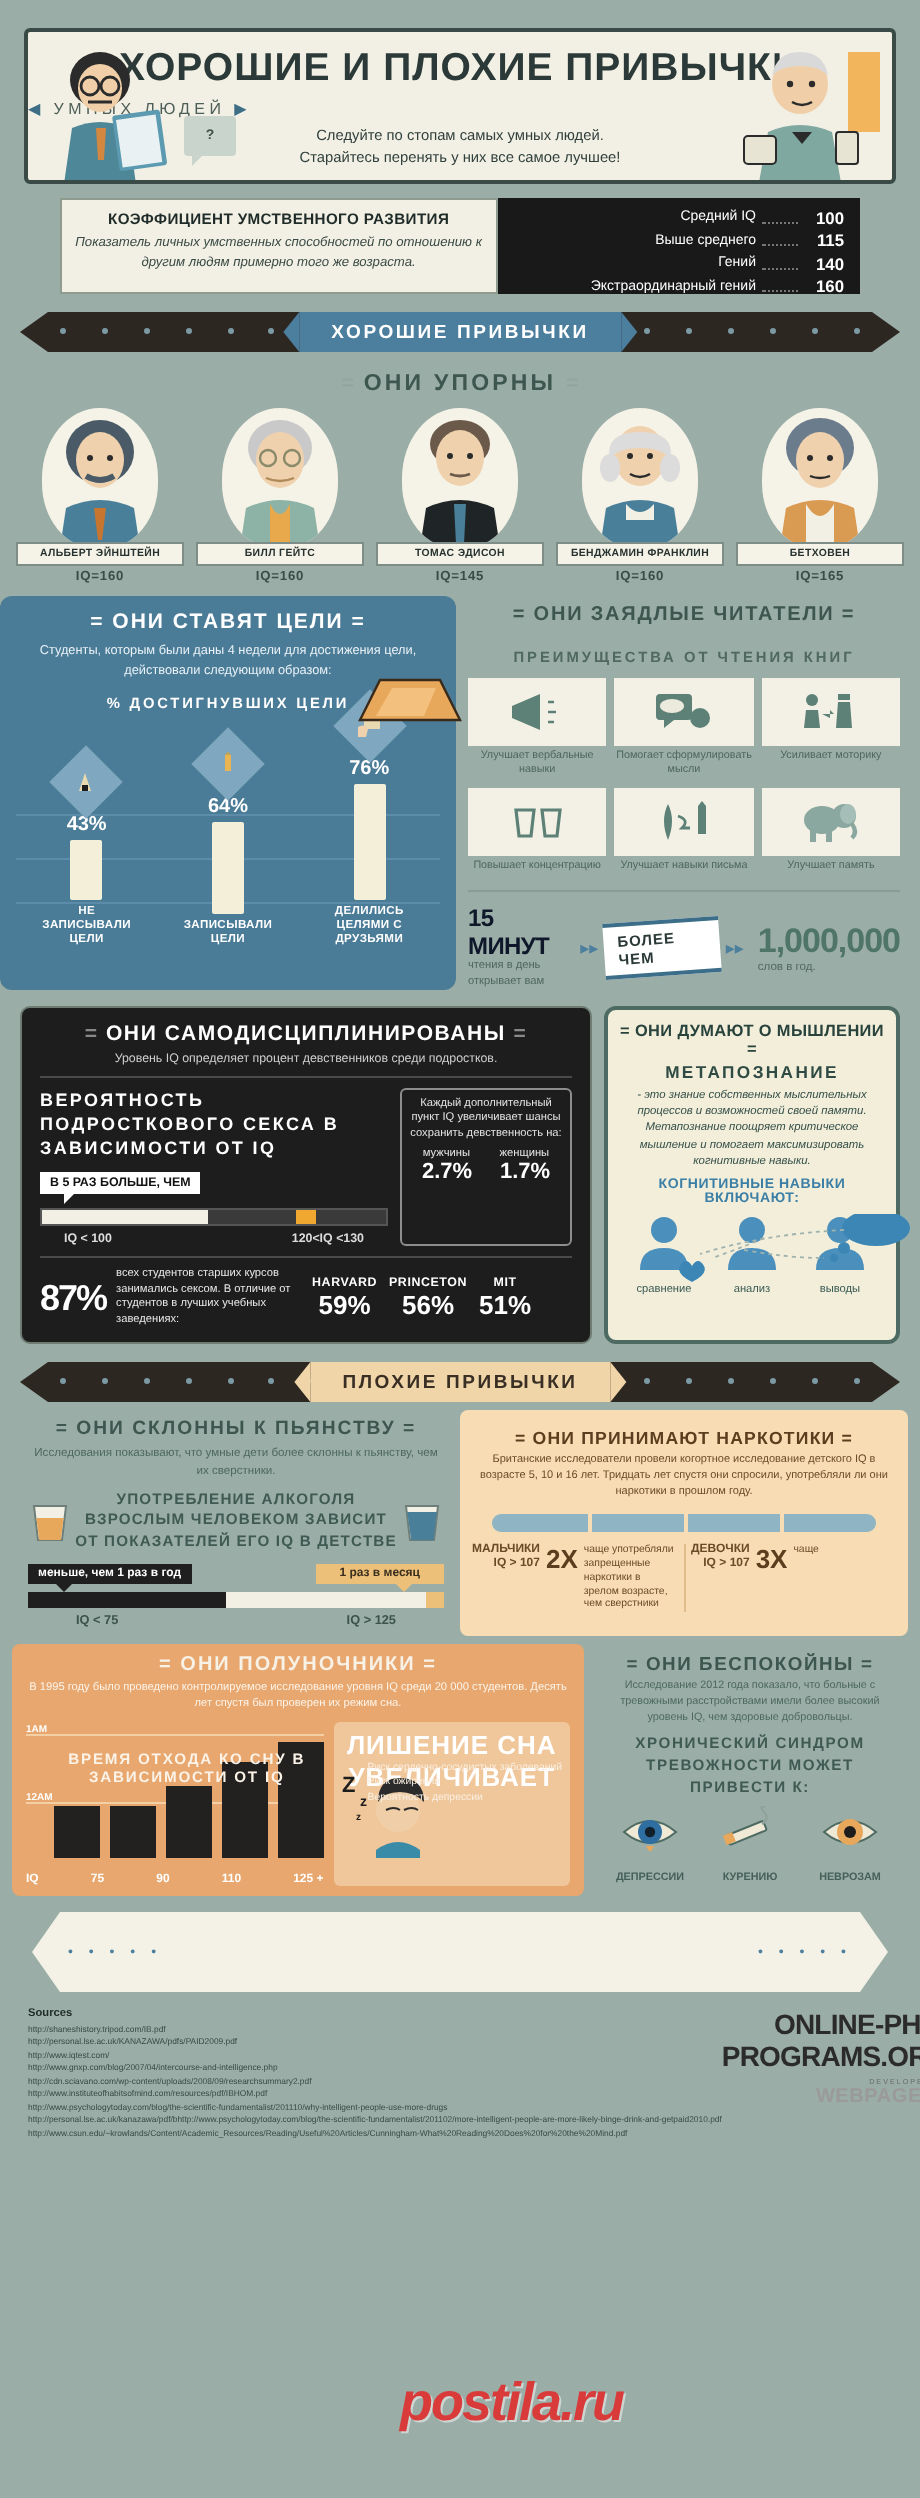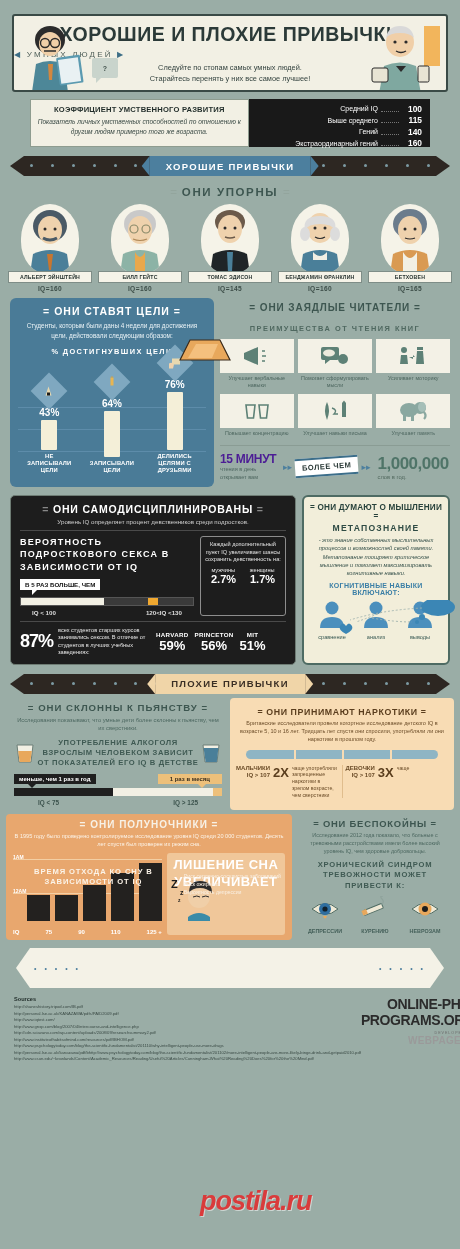--- a/index.html
+++ b/index.html
@@ -100,21 +100,21 @@
   .g-oval { width:58px; height:70px; margin:0 auto; background:#f5f3e8; border-radius:50% 50% 46% 46%; position:relative; overflow:hidden; }
   .g-name {
     margin-top:-3px; background:#f5f3e8; border:1px solid #7e8d87; font-size:5.2px; font-weight:bold;
     color:#26322f; padding:2px 1px; letter-spacing:0.2px; position:relative; z-index:2; white-space:nowrap;
   }
   .g-iq { font-size:6.6px; font-weight:bold; color:#3c4d48; margin-top:2px; letter-spacing:0.4px; }
 
   
   .cols { display:flex; margin-top:6px; }
   .col-goals {
-    width:204px; margin-left:10px; background:#4a7b97; border-radius:6px; padding:7px 8px 13px 8px; color:#fff;
+    width:228px; background:#4a7b97; border-radius:6px; padding:7px 8px 6px 8px; color:#fff;
   }
   .goals-title { text-align:center; font-size:10.5px; font-weight:bold; letter-spacing:1px; }
   .goals-desc { text-align:center; font-size:6.4px; line-height:1.5; margin-top:4px; color:#e9f2f6; }
   .goals-axis { text-align:center; font-size:7.4px; font-weight:bold; letter-spacing:1.4px; margin-top:7px; color:#fff; }
   .goals-chart { position:relative; height:112px; margin-top:6px; display:flex; align-items:flex-end; justify-content:space-around; }
   .goals-chart .grid { position:absolute; left:0; right:0; border-top:1px solid #5d8caa; }
   .gbar { width:52px; text-align:center; position:relative; }
   .gbar .diamond {
     width:26px; height:26px; background:#7fa8c0; transform:rotate(45deg);
     margin:0 auto 3px auto; position:relative;
@@ -127,21 +127,21 @@
   .col-read { flex:1; margin: 0 10px 0 6px; padding-top:4px; }
   .read-title { text-align:center; font-size:10px; font-weight:bold; letter-spacing:0.9px; color:#3d5650; }
   .read-sub { text-align:center; font-size:7.4px; font-weight:bold; letter-spacing:1.5px; color:#4f6860; margin-top:11px; }
   .read-grid { display:flex; flex-wrap:wrap; justify-content:space-between; margin-top:6px; }
   .read-item { width:32%; text-align:center; margin-bottom:5px; }
   .read-item .box { width:100%; height:34px; background:#f3f1e6; display:flex; align-items:center; justify-content:center; }
   .read-item .cap { font-size:5.4px; color:#4e6760; line-height:1.25; margin-top:2px; }
 
   .read-foot { display:flex; align-items:center; border-top:1px solid #8a9c94; margin-top:4px; padding-top:6px; }
   .rf-left { width:60px; }
-  .rf-left .big { font-size:12px; font-weight:bold; color:#4c1d95; letter-spacing:-0.3px; }
+  .rf-left .big { font-size:12px; font-weight:bold; color:#0f172a; letter-spacing:-0.3px; }
   .rf-left .sm { font-size:5.6px; color:#4e6760; line-height:1.3; }
   .rf-arrow { color:#4c7f9e; font-size:9px; margin:0 3px; }
   .rf-tag {
     background:#fff; border-top:2px solid #3c6e8a; border-bottom:2px solid #3c6e8a;
     transform:rotate(-4deg); padding:3px 7px; font-size:7.5px; font-weight:bold; color:#2b3a38; letter-spacing:0.5px;
   }
   .rf-right { margin-left:4px; }
   .rf-right .num { font-size:17px; font-weight:bold; color:#4f7468; letter-spacing:-0.5px; }
   .rf-right .sm { font-size:5.8px; color:#52695f; }
 

